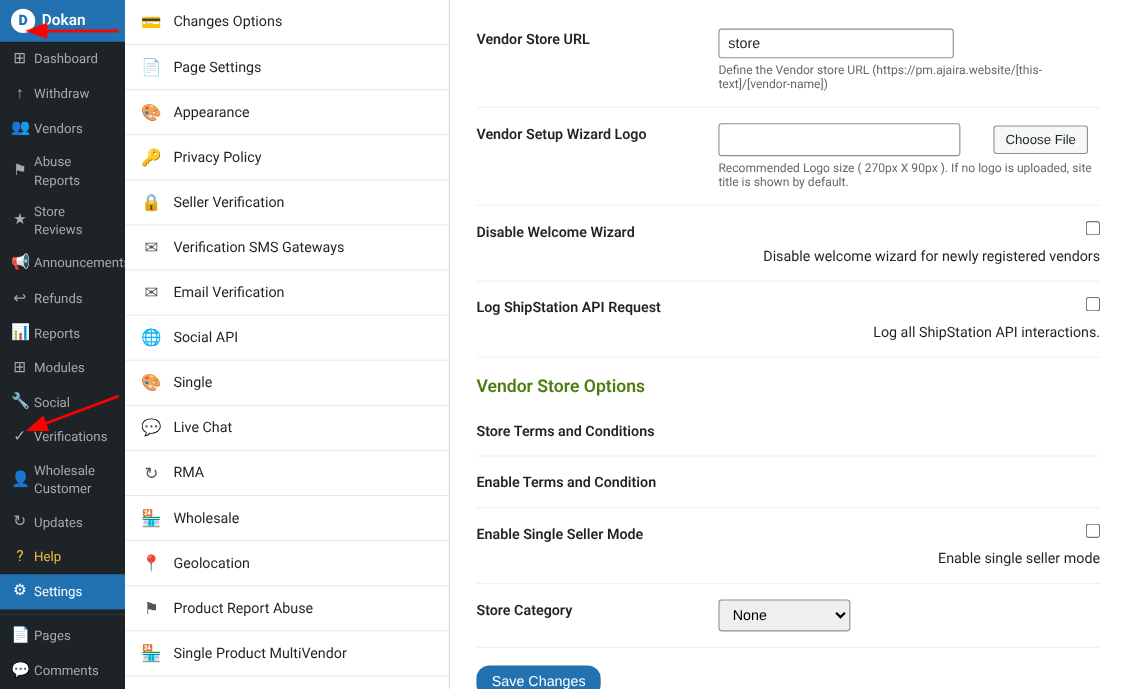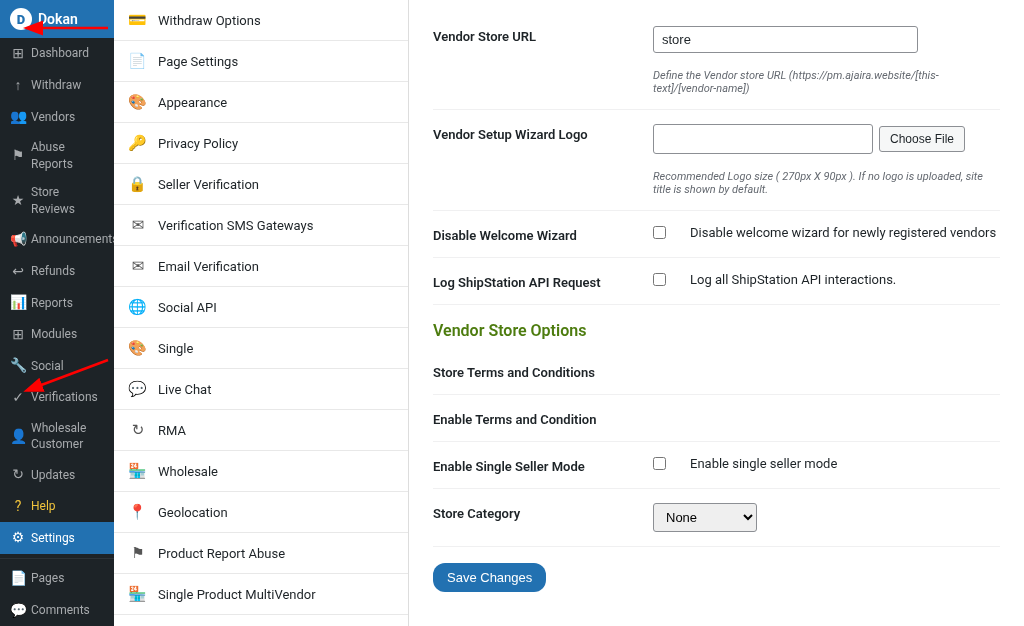--- a/index.html
+++ b/index.html
@@ -126,62 +126,63 @@
 
     .form-control {
       flex: 1;
     }
 
     .form-input {
       border: 1px solid #8c8f94;
       border-radius: 3px;
       padding: 5px 8px;
       font-size: 13px;
-      width: 265px;
+      width: 214px;
       color: #1d2327;
     }
 
     .form-hint {
       font-size: 11px;
       color: #646970;
-      margin-top: 16px;
-      font-style: italic;
+      margin-top: 4px;
     }
 
     .choose-file-btn {
       background: #f6f7f7;
       border: 1px solid #8c8f94;
       border-radius: 3px;
       padding: 5px 10px;
       font-size: 12px;
       cursor: pointer;
       color: #1d2327;
+      margin-left: 24px;
     }
 
     .file-input-row {
       display: flex;
       align-items: center;
       gap: 6px;
     }
 
     .file-input-box {
       border: 1px solid #8c8f94;
       border-radius: 3px;
       padding: 5px 8px;
       font-size: 13px;
       width: 220px;
       height: 30px;
     }
 
     .checkbox-row {
       display: flex;
-      align-items: center;
-      gap: 24px;
+      align-items: flex-end;
+      gap: 12px;
       font-size: 13px;
       color: #1d2327;
+      flex-direction: column;
     }
 
     .section-title {
       color: #4d7c0f;
       font-size: 16px;
       font-weight: 600;
       padding: 16px 0 8px 0;
     }
 
     .save-btn {
@@ -194,21 +195,21 @@
       cursor: pointer;
       margin-top: 16px;
       margin-bottom: 16px;
     }
 
     .store-category-select {
       border: 1px solid #8c8f94;
       border-radius: 3px;
       padding: 5px 8px;
       font-size: 13px;
-      width: 104px;
+      width: 120px;
     }
 
     
     .layout-wrapper {
       position: relative;
       display: flex;
       width: 100%;
       height: 626px;
     }
   </style>
@@ -309,21 +310,21 @@
     <defs>
       <marker id="arrowhead2" markerWidth="8" markerHeight="8" refX="6" refY="3" orient="auto">
         <path d="M0,0 L0,6 L8,3 z" fill="red"></path>
       </marker>
     </defs>
   </svg>
 
   <div class="dokan-submenu">
     <div class="dokan-sub-item">
       <span class="sub-icon">💳</span>
-      <span>Withdraw Options</span>
+      <span>Changes Options</span>
     </div>
     <div class="dokan-sub-item">
       <span class="sub-icon">📄</span>
       <span>Page Settings</span>
     </div>
     <div class="dokan-sub-item">
       <span class="sub-icon">🎨</span>
       <span>Appearance</span>
     </div>
     <div class="dokan-sub-item">

